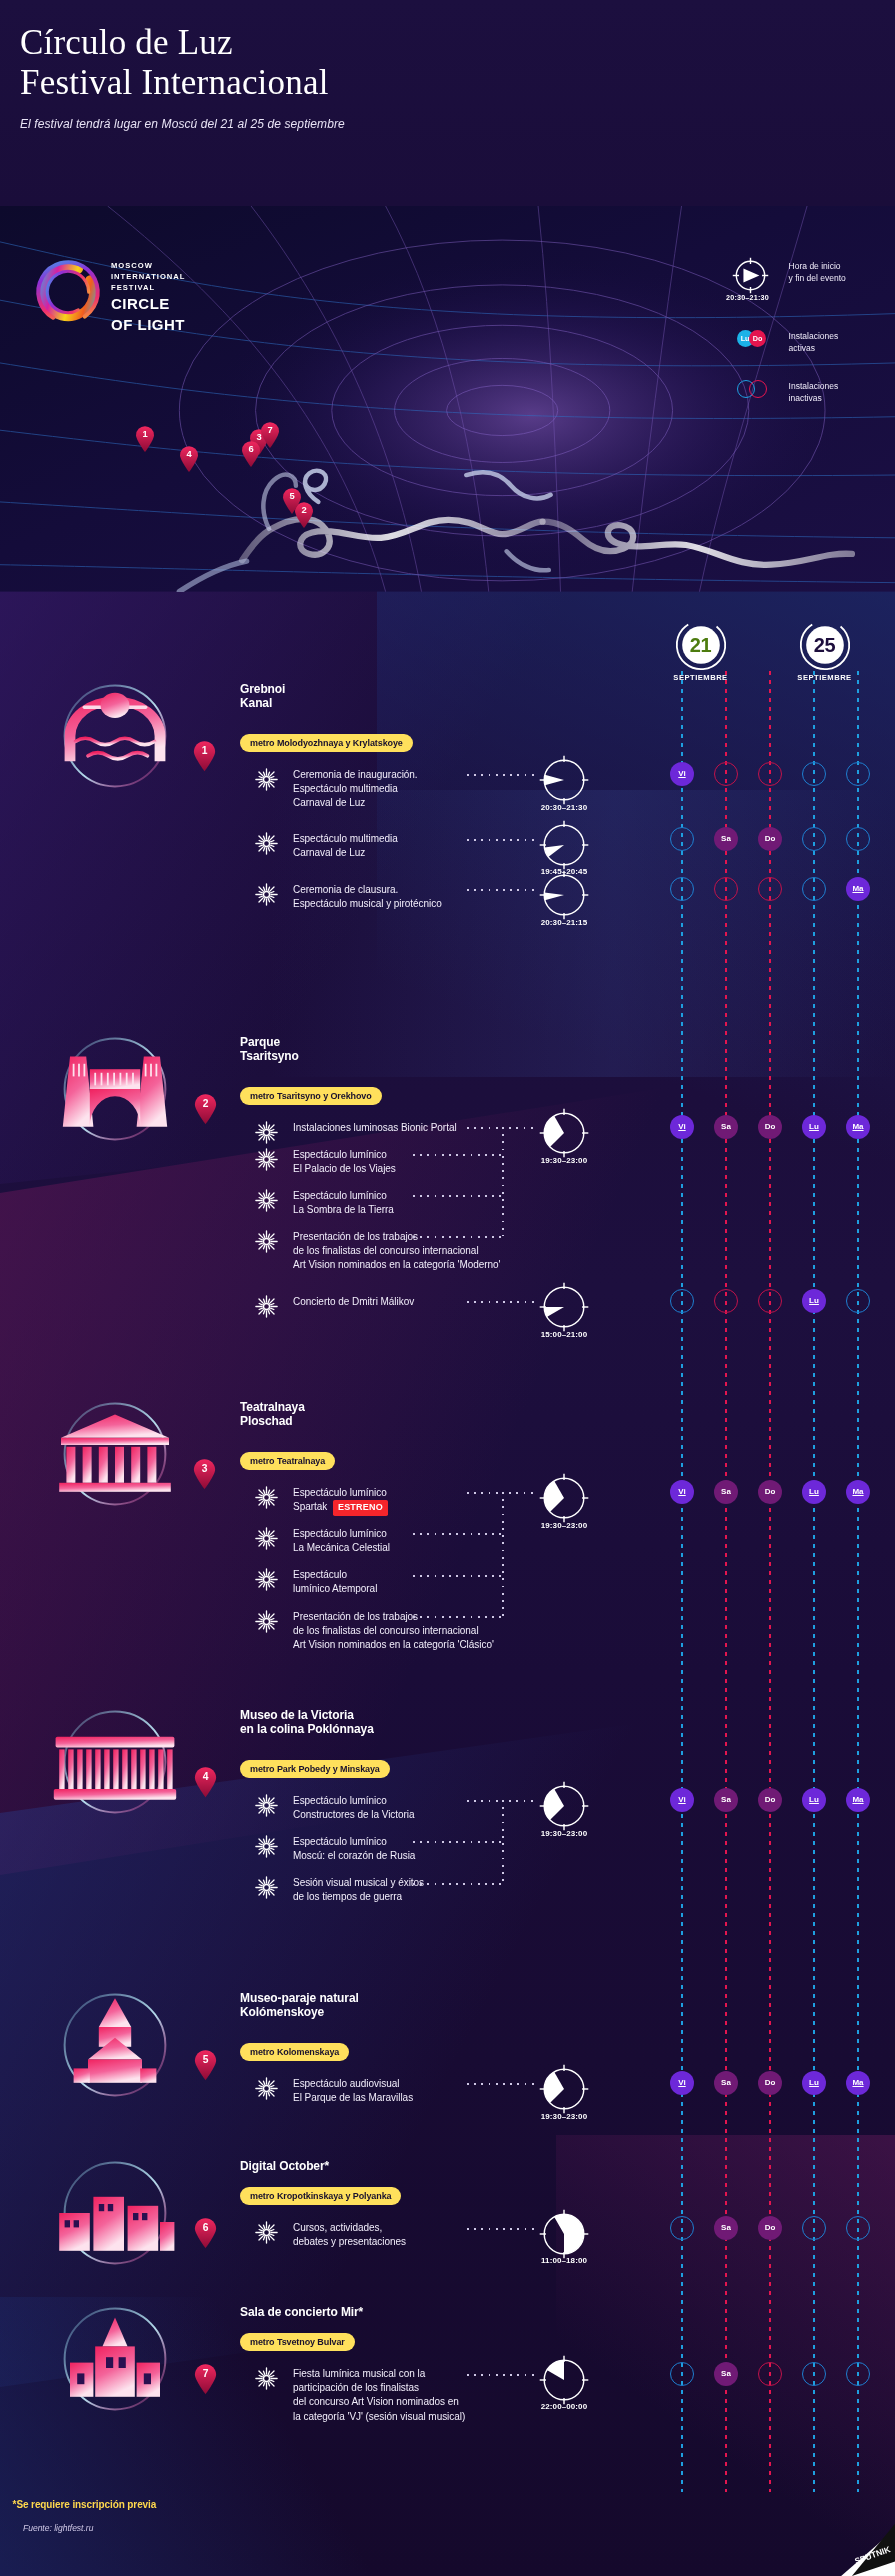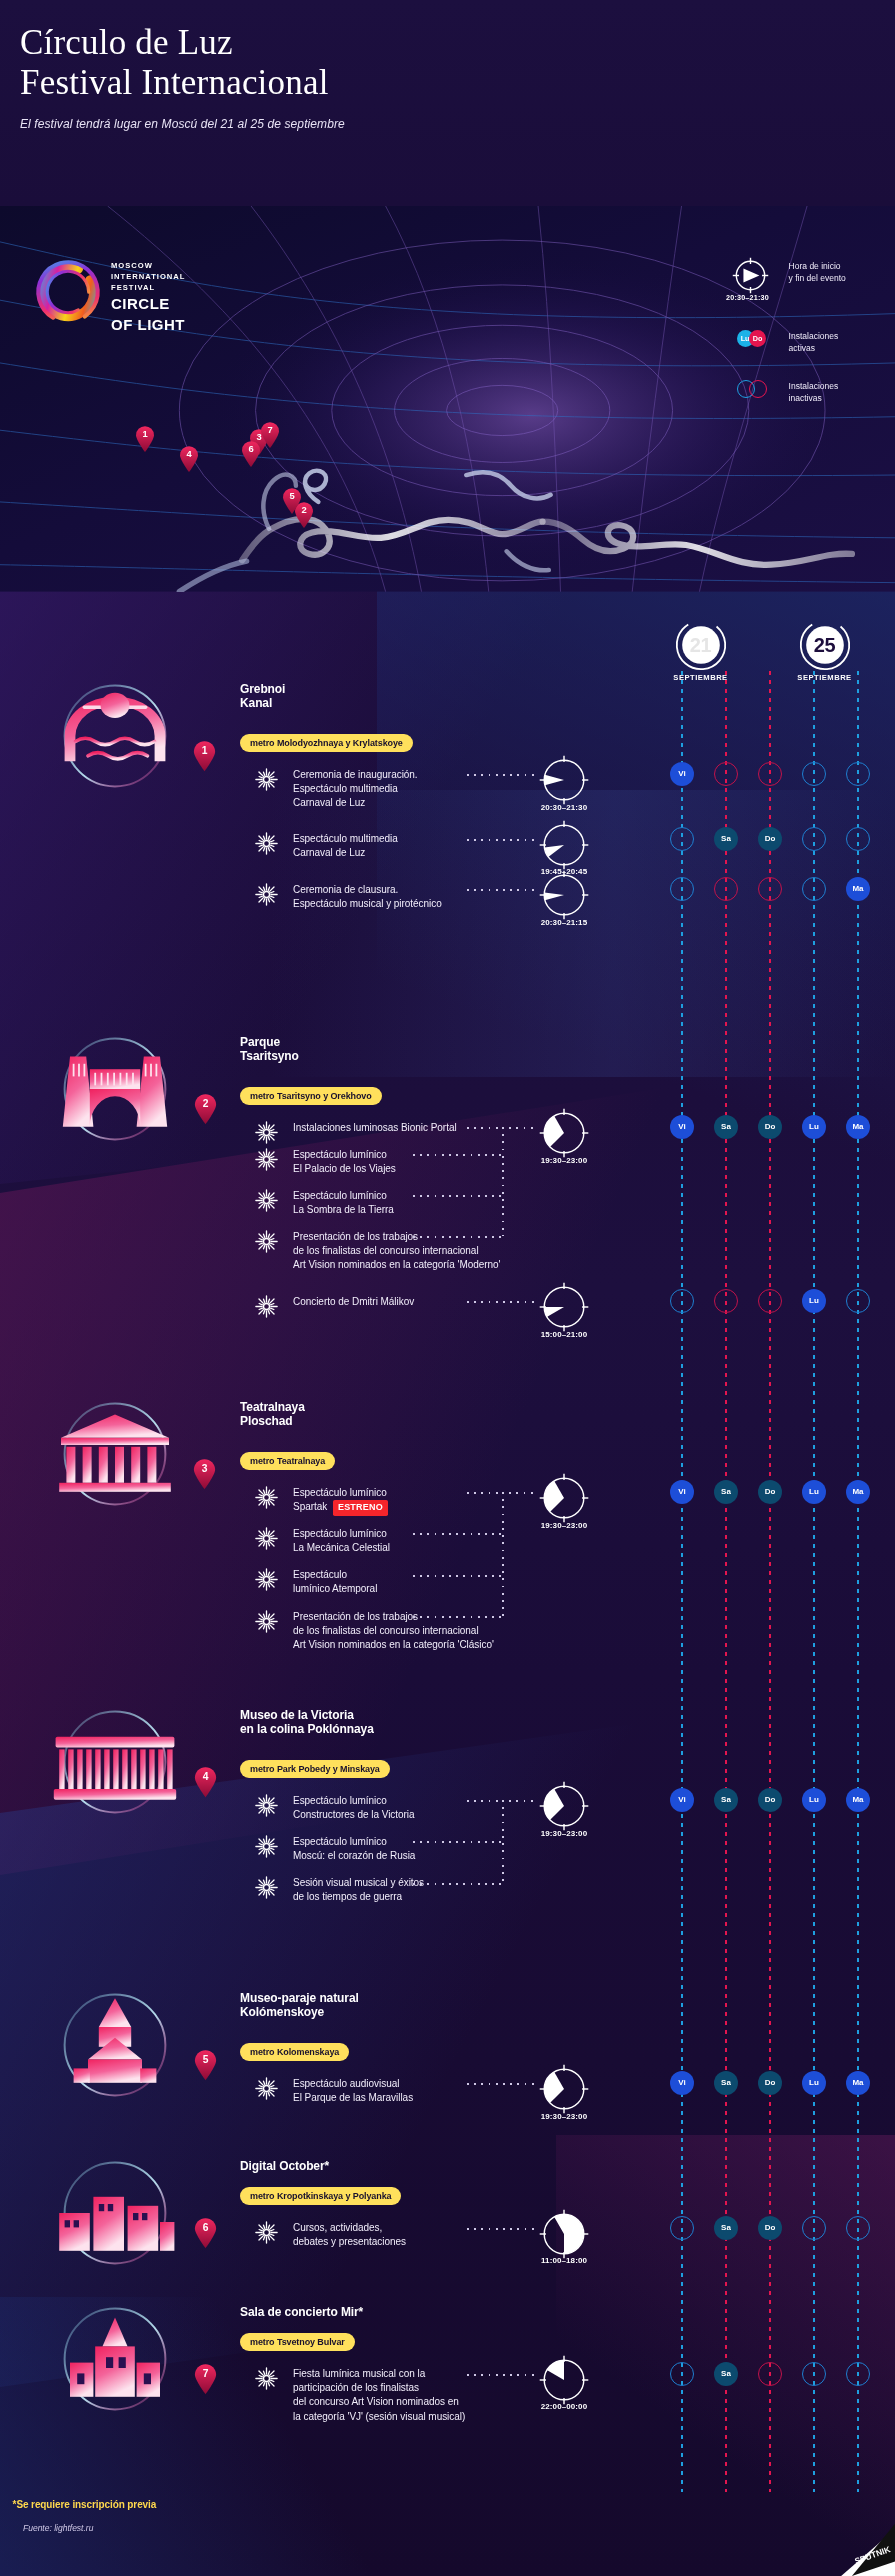--- a/index.html
+++ b/index.html
@@ -103,22 +103,22 @@
             background:repeating-linear-gradient(90deg, #cfc8e6 0 1.8px, transparent 1.8px 7.2px); }
   .leader-v { position:absolute; width:1.8px;
             background:repeating-linear-gradient(180deg, #cfc8e6 0 1.8px, transparent 1.8px 7.2px); }
 
   .clock { position:absolute; }
   .clock-time { position:absolute; font-size:8px; font-weight:bold; letter-spacing:0.1px;
                 white-space:nowrap; text-align:center; }
 
   .daycell { position:absolute; width:24px; height:24px; border-radius:50%;
              font-size:8px; font-weight:bold; text-align:center; line-height:24px; }
-  .daycell.on-b { background:#1d4ed8; color:#fff; }
-  .daycell.on-r { background:#0c4a6e; color:#fff; }
+  .daycell.on-b { background:#6d28d9; color:#fff;text-decoration:underline; }
+  .daycell.on-r { background:#701a75; color:#fff; }
   .daycell.off-b { border:1.6px solid #1e7fd0; }
   .daycell.off-r { border:1.6px solid #c2124a; }
 
   
   #footnote { position:absolute; left:12.6px; top:2499px; font-size:10px; color:#ffd84d; font-weight:bold; letter-spacing:-0.1px;}
   #source { position:absolute; left:23px; top:2523px; font-size:8.5px; color:#cfc8e6; font-style:italic; }
   #sputnik { position:absolute; right:0; bottom:0; width:70px; height:54px; }
 </style>
 </head>
 <body>
@@ -309,21 +309,21 @@
   </div>
 </div>
 
 <div id="datehdr">
   <div class="datecol" id="datestart" style="left:662px">
     <div class="date-ring">
       <svg width="52" height="52" viewBox="0 0 58 58">
         <circle cx="29" cy="29" r="27" fill="none" stroke="#fff" stroke-width="2" stroke-dasharray="135 35" transform="rotate(-50 29 29)"></circle>
         <circle cx="29" cy="29" r="21" fill="#fff"></circle>
       </svg>
-      <div class="date-num" style="color:#e5e5e5">21</div>
+      <div class="date-num" style="color:#4d7c0f">21</div>
     </div>
     <div class="date-mon">SEPTIEMBRE</div>
   </div>
   <div class="datecol" id="dateend" style="left:786px">
     <div class="date-ring">
       <svg width="52" height="52" viewBox="0 0 58 58">
         <circle cx="29" cy="29" r="27" fill="none" stroke="#fff" stroke-width="2" stroke-dasharray="135 35" transform="rotate(-50 29 29)"></circle>
         <circle cx="29" cy="29" r="21" fill="#fff"></circle>
       </svg>
       <div class="date-num" style="color:#1d0e3d">25</div>

